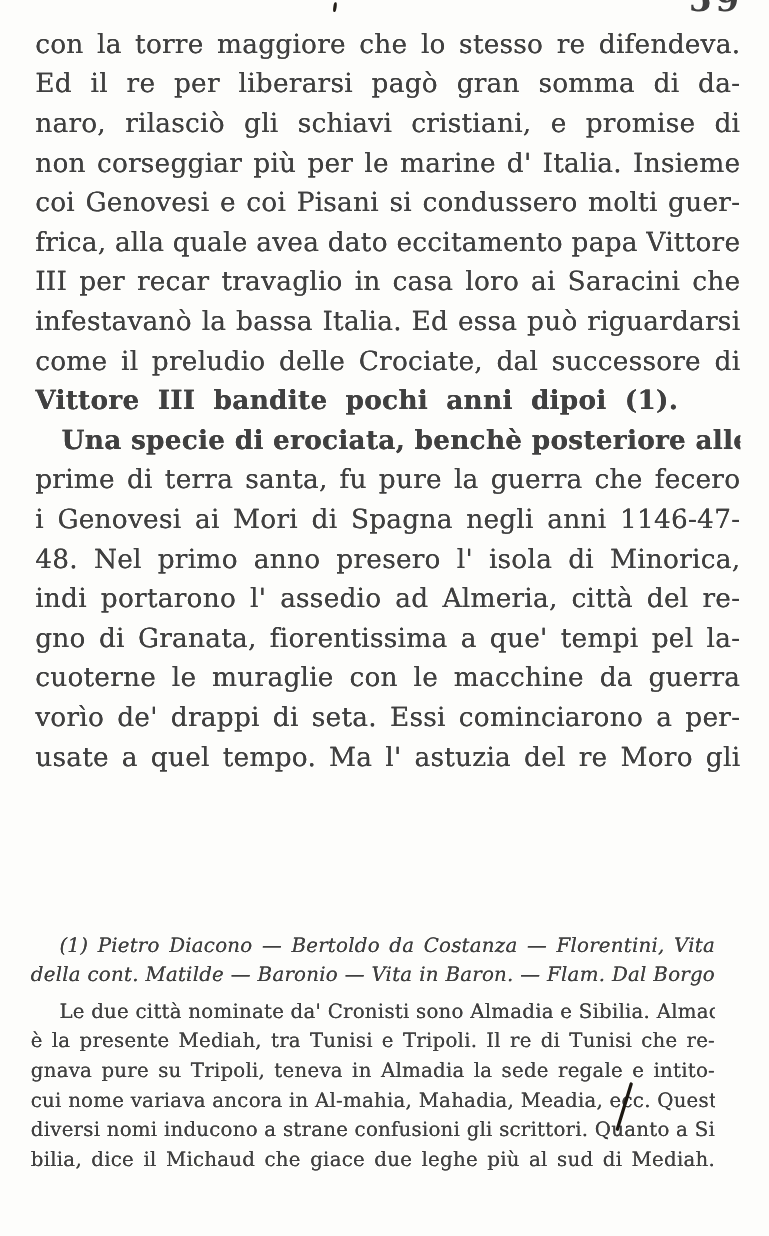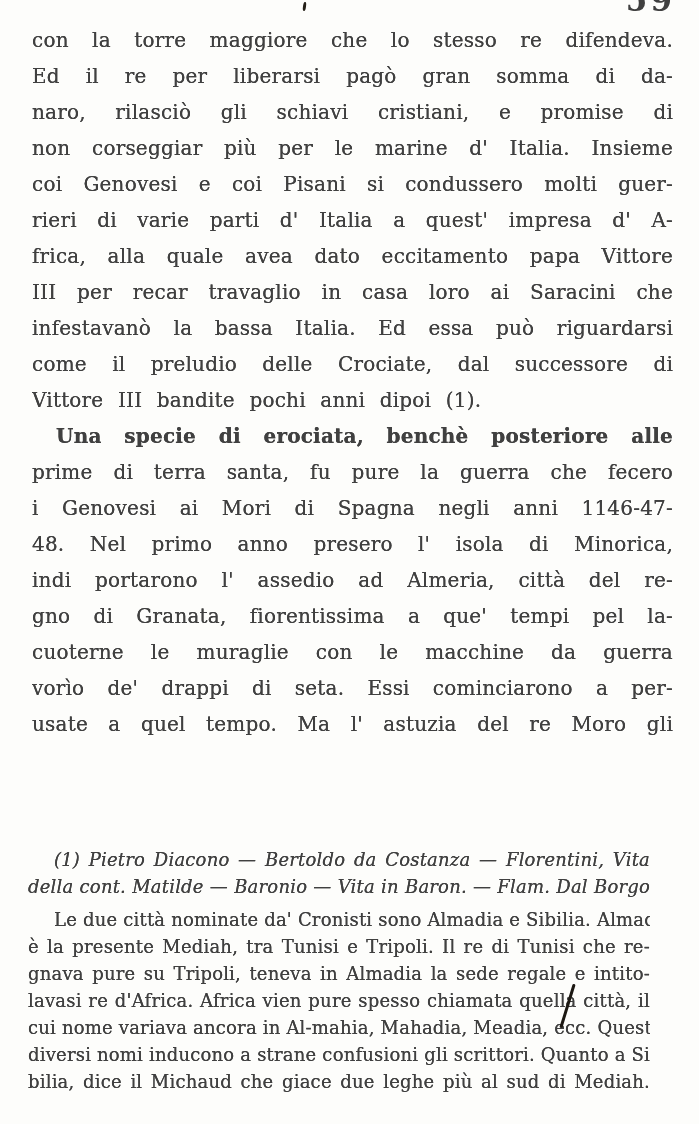--- a/index.html
+++ b/index.html
@@ -24,32 +24,32 @@
     line-height: 1;
   }
   
   .body-block {
     position: absolute;
     left: 32px;
     top: 22px;
     width: 641px;
   }
   .bl {
-    font-size: 20px;
+    font-size: 24px;
     line-height: 36px;
     height: 36px;
     letter-spacing: 0.2px;
     text-align: justify;
     text-align-last: justify;
     text-shadow: 0 0 0.5px currentColor;
     overflow: hidden;
     white-space: nowrap;
   }
   .bl.indent { padding-left: 24px; font-weight: bold; }
-  .bl.short { text-align-last: left; word-spacing: 8px; }
+  .bl.short { text-align-last: left; word-spacing: 8px; font-weight: bold; }
   
   .footnotes {
     position: absolute;
     left: 28px;
     top: 846px;
     width: 622px;
   }
   .fn { font-size: 18px; }
   .fn.italic { font-style: italic; }
   .fn + .fn { margin-top: 6px; }
@@ -94,21 +94,20 @@
 
   <div class="page-number">59</div>
   <div class="ink-speck"></div>
 
   <div class="body-block">
     <div class="bl">con la torre maggiore che lo stesso re difendeva.</div>
     <div class="bl">Ed il re per liberarsi pagò gran somma di da-</div>
     <div class="bl">naro, rilasciò gli schiavi cristiani, e promise di</div>
     <div class="bl">non corseggiar più per le marine d' Italia. Insieme</div>
     <div class="bl">coi Genovesi e coi Pisani si condussero molti guer-</div>
-    <div class="bl">rieri di varie parti d' Italia a quest' impresa d' A-</div>
     <div class="bl">frica, alla quale avea dato eccitamento papa Vittore</div>
     <div class="bl">III per recar travaglio in casa loro ai Saracini che</div>
     <div class="bl">infestavanò la bassa Italia. Ed essa può riguardarsi</div>
     <div class="bl">come il preludio delle Crociate, dal successore di</div>
     <div class="bl short">Vittore III bandite pochi anni dipoi (1).</div>
     <div class="bl indent">Una specie di erociata, benchè posteriore alle</div>
     <div class="bl">prime di terra santa, fu pure la guerra che fecero</div>
     <div class="bl">i Genovesi ai Mori di Spagna negli anni 1146-47-</div>
     <div class="bl">48. Nel primo anno presero l' isola di Minorica,</div>
     <div class="bl">indi portarono l' assedio ad Almeria, città del re-</div>
@@ -120,21 +119,20 @@
 
   <div class="footnotes">
     <div class="fn italic">
       <div class="fl indent">(1) Pietro Diacono — Bertoldo da Costanza — Florentini, Vita</div>
       <div class="fl">della cont. Matilde — Baronio — Vita in Baron. — Flam. Dal Borgo</div>
     </div>
     <div class="fn">
       <div class="fl indent">Le due città nominate da' Cronisti sono Almadia e Sibilia. Almadia</div>
       <div class="fl">è la presente Mediah, tra Tunisi e Tripoli. Il re di Tunisi che re-</div>
       <div class="fl">gnava pure su Tripoli, teneva in Almadia la sede regale e intito-</div>
-      <div class="fl">lavasi re d'Africa. Africa vien pure spesso chiamata quella città, il</div>
       <div class="fl">cui nome variava ancora in Al-mahia, Mahadia, Meadia, ecc. Questi</div>
       <div class="fl">diversi nomi inducono a strane confusioni gli scrittori. Quanto a Si-</div>
       <div class="fl">bilia, dice il Michaud che giace due leghe più al sud di Mediah.</div>
     </div>
   </div>
 
   <div class="ink-stroke"></div>
 
 </div>
 

